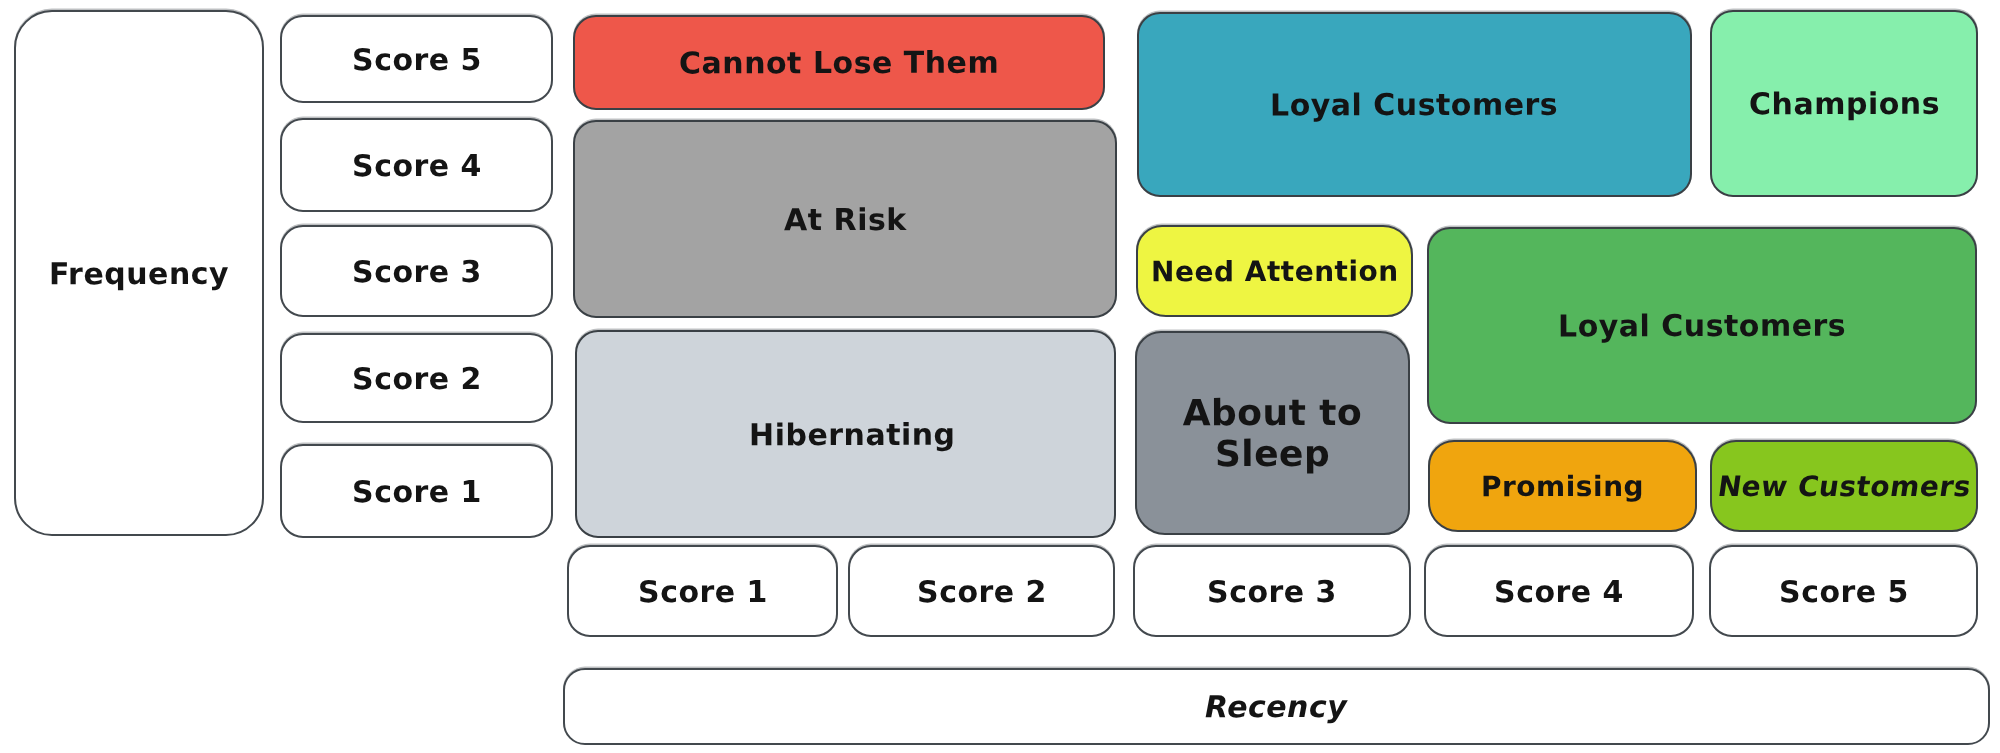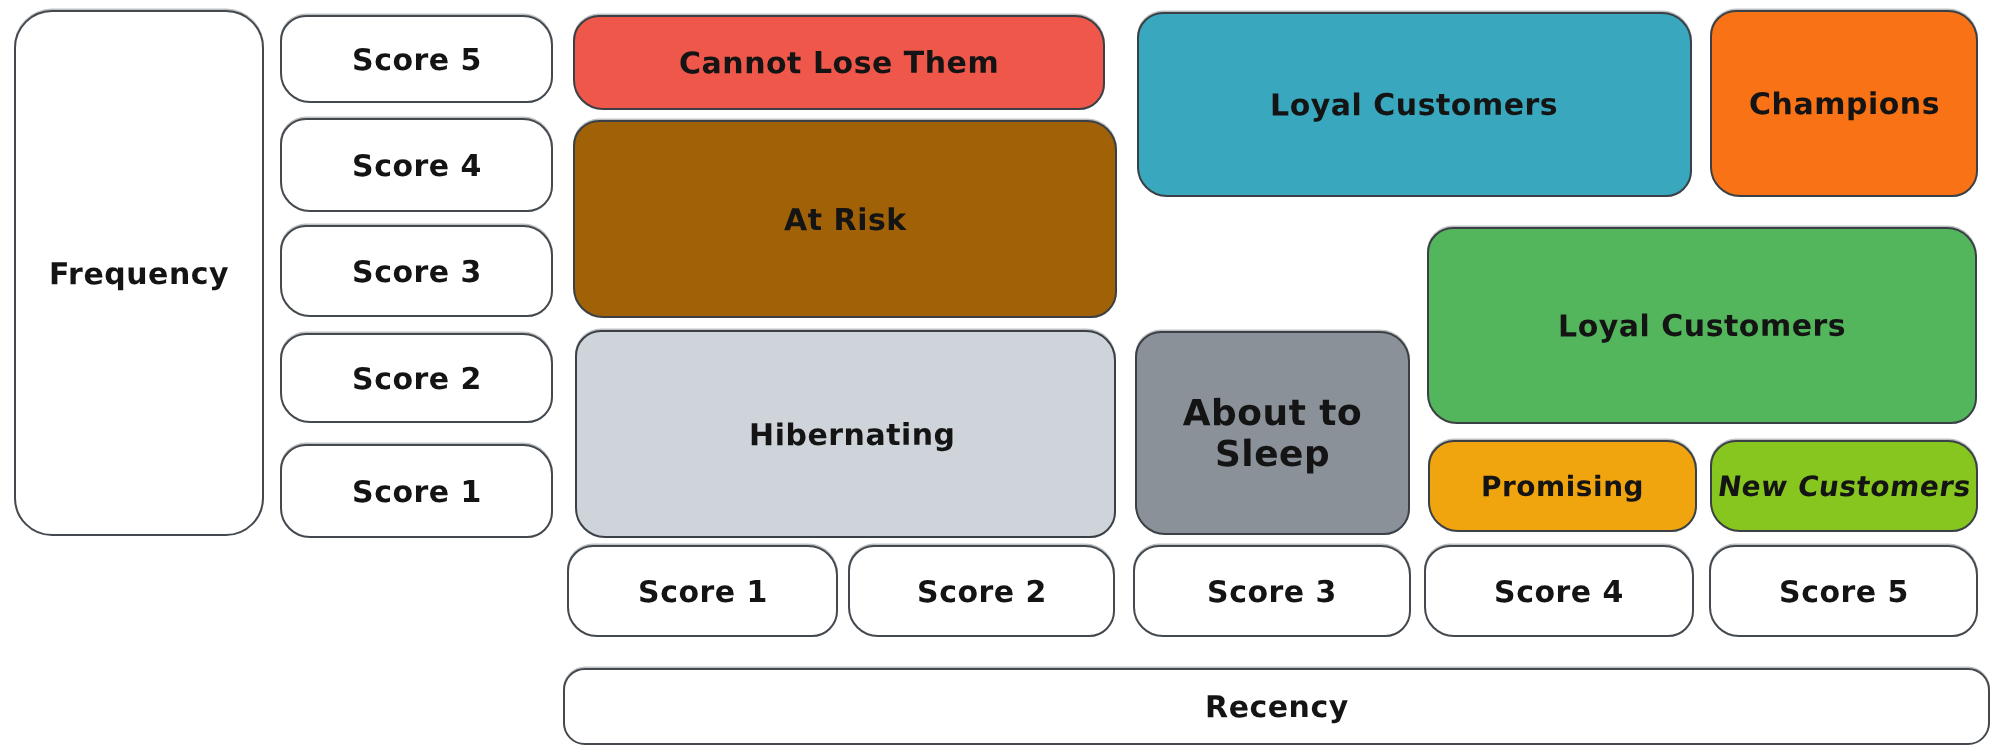--- a/index.html
+++ b/index.html
@@ -17,21 +17,21 @@
     border:2.5px solid #3a4045;
     border-radius:26px 30px 26px 30px;
     box-sizing:border-box;
     text-align:center;
     font-weight:600;
     letter-spacing:.5px;
     box-shadow:0 -1.5px 0 rgba(110,115,120,.45);
   }
   .white{background:#ffffff;border-color:#43494e;}
   .seg span, .white span{transform:rotate(-.15deg);}
-  .fs30{font-size:30px;}
+  .fs30{font-size:30px;border-radius:23px;}
   .fs29{font-size:36px;}
   .fs28{font-size:28px;}
 
   
   .frequency-box{left:14px;top:10px;width:250px;height:526px;border-radius:38px;text-align:center;}
   .fscore5{left:280px;top:15px;width:273px;height:88px;}
   .fscore4{left:280px;top:118px;width:273px;height:94px;}
   .fscore3{left:280px;top:225px;width:273px;height:92px;}
   .fscore2{left:280px;top:333px;width:273px;height:90px;}
   .fscore1{left:280px;top:444px;width:273px;height:94px;}
@@ -48,21 +48,21 @@
   .promising      {left:1428px;top:440px; width:269px; height:92px;}
   .new-customers  {left:1710px;top:440px; width:268px; height:92px;}
   .new-customers span{transform:skewX(-8deg);}
 
   
   .rscore1{left:567px; top:545px;width:271px;height:92px;}
   .rscore2{left:848px; top:545px;width:267px;height:92px;}
   .rscore3{left:1133px;top:545px;width:278px;height:92px;}
   .rscore4{left:1424px;top:545px;width:270px;height:92px;}
   .rscore5{left:1709px;top:545px;width:269px;height:92px;}
-  .recency-box{left:563px;top:668px;width:1427px;height:77px;border-radius:22px;}
+  .recency-box{left:563px;top:668px;width:1427px;height:77px;border-radius:22px;font-style:italic;}
 </style>
 </head>
 <body>
 
 <div id="canvas">
 
   <div class="box white frequency-box fs30">
     <span>Frequency</span>
   </div>
   <div class="box white fscore5 fs30">
@@ -77,31 +77,34 @@
   <div class="box white fscore2 fs30">
     <span>Score 2</span>
   </div>
   <div class="box white fscore1 fs30">
     <span>Score 1</span>
   </div>
 
   <div class="box seg cannot-lose fs30" style="background-color: rgb(238, 87, 74);">
     <span>Cannot Lose Them</span>
   </div>
-  <div class="box seg at-risk fs30" style="background-color: #a16207;">
+  <div class="box seg at-risk fs30" style="background-color: #a3a3a3;">
     <span>At Risk</span>
   </div>
   <div class="box seg hibernating fs30" style="background-color: rgb(206, 212, 218);">
     <span>Hibernating</span>
   </div>
   <div class="box seg loyal-top fs30" style="background-color: rgb(57, 167, 189);">
     <span>Loyal Customers</span>
   </div>
-  <div class="box seg champions fs30" style="background-color: #f97316;">
+  <div class="box seg champions fs30" style="background-color: #86efac;">
     <span>Champions</span>
+  </div>
+  <div class="box seg need-attention fs28" style="background-color: rgb(238, 245, 66);">
+    <span>Need Attention</span>
   </div>
   <div class="box seg loyal-right fs30" style="background-color: rgb(84, 182, 92);">
     <span>Loyal Customers</span>
   </div>
   <div class="box seg about-to-sleep fs29" style="background-color: rgb(138, 145, 153);">
     <span>About to Sleep</span>
   </div>
   <div class="box seg promising fs28" style="background-color: rgb(240, 165, 14);">
     <span>Promising</span>
   </div>

